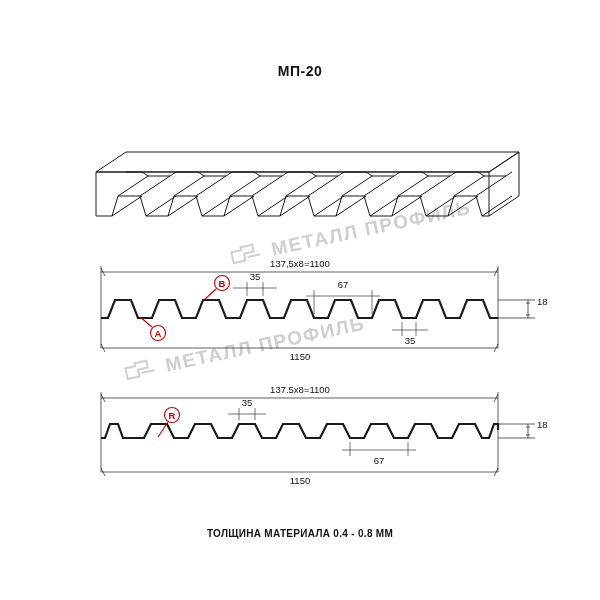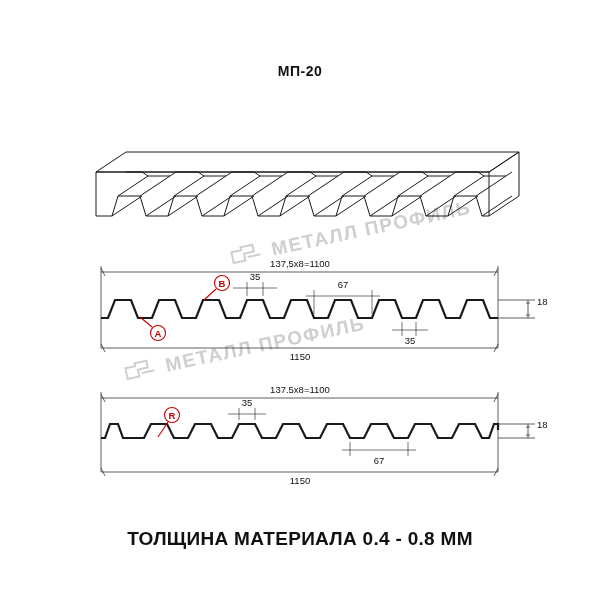--- a/index.html
+++ b/index.html
@@ -42,21 +42,21 @@
     margin-top: 9px;
     letter-spacing: 0.5px;
   }
   
   .footer-note {
     position: absolute;
     left: 0;
     top: 528px;
     width: 600px;
     text-align: center;
-    font-size: 19px;
+    font-size: 10px;
     font-weight: bold;
     letter-spacing: 0.3px;
     color: #111111;
   }
   
   .wm {
     position: absolute;
     font-size: 19px;
     font-weight: bold;
     color: #cfcfcf;

